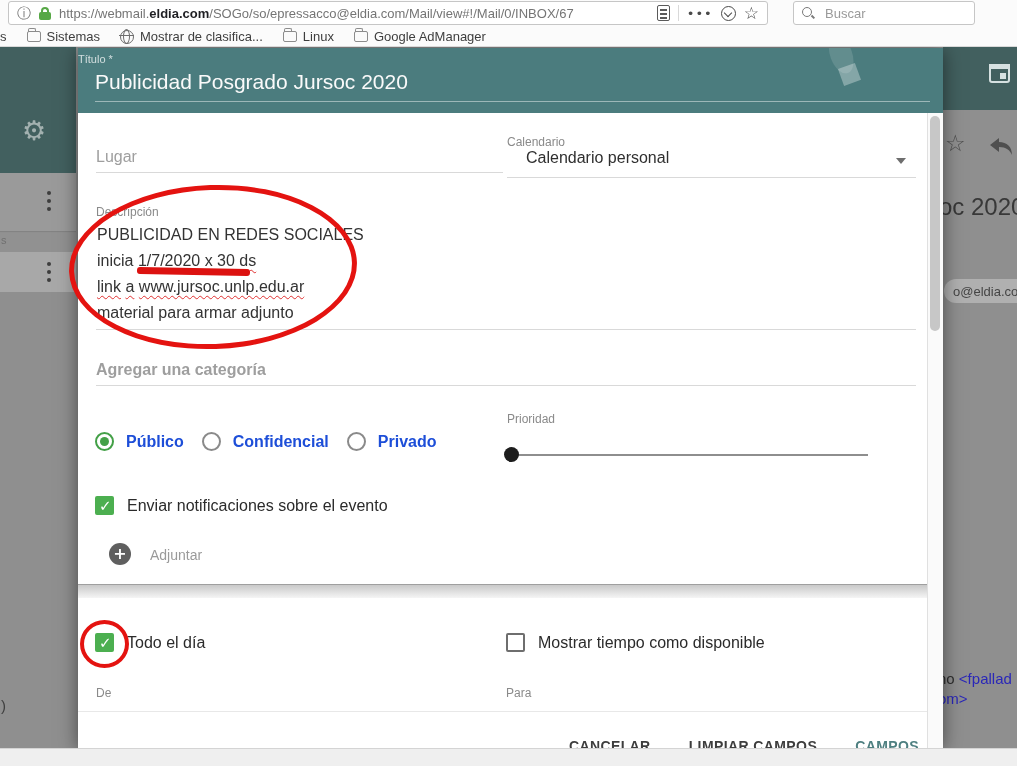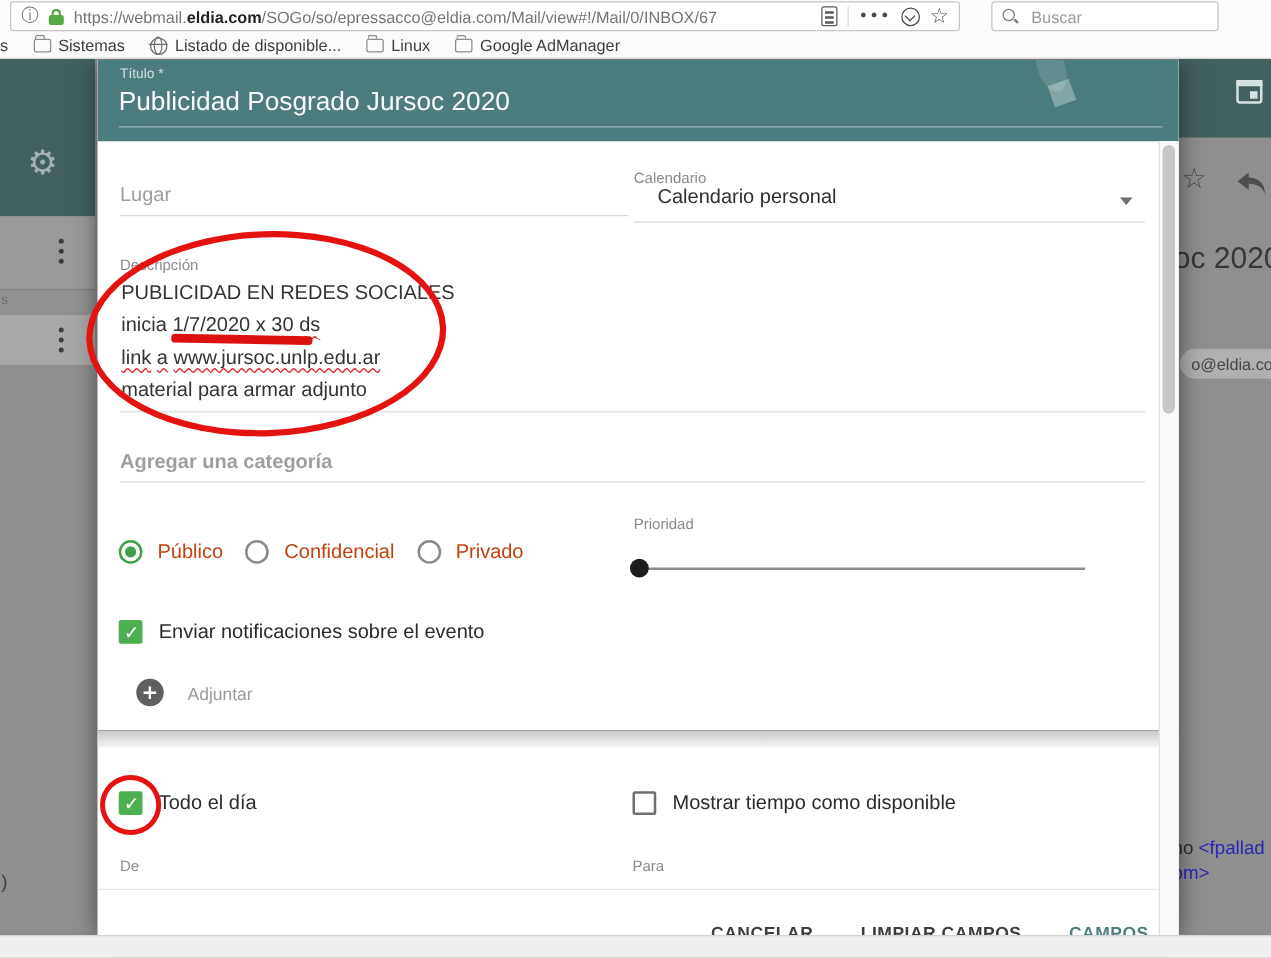--- a/index.html
+++ b/index.html
@@ -60,21 +60,21 @@
   .bg-chip{position:absolute;left:944px;top:232px;height:24px;padding:0 9px;background:#b0b0b0;border-radius:12px;font-size:13px;color:#454545;display:flex;align-items:center;white-space:nowrap;}
   .bg-mailtext{position:absolute;left:938px;top:622px;font-size:15px;line-height:20px;color:#2e2e2e;white-space:nowrap;}
   .bg-link{color:#2a27b8;}
 
   
   .bottom-strip{position:absolute;left:0;top:748px;width:1017px;height:18px;background:#efefef;border-top:1px solid #d4d4d4;z-index:20;}
 
   
   .modal{position:absolute;left:78px;top:48px;width:865px;height:700px;background:#fff;box-shadow:0 2px 18px rgba(0,0,0,.5);overflow:hidden;z-index:10;}
   .m-header{position:absolute;left:0;top:0;width:865px;height:65px;background:#4b7c7e;overflow:hidden;}
-  .m-title-label{position:absolute;left:18px;top:5px;font-size:11px;color:rgba(255,255,255,.75);text-align:center;}
+  .m-title-label{position:absolute;left:0;top:5px;font-size:11px;color:rgba(255,255,255,.75);text-align:center;}
   .m-title{position:absolute;left:17px;top:22px;font-size:21px;color:#fafafa;}
   .m-title-underline{position:absolute;left:17px;top:53px;width:835px;height:1px;background:rgba(255,255,255,.45);}
   .wm{position:absolute;left:752px;top:-4px;transform:rotate(-20deg);}
   .wm-shackle{width:42px;height:42px;border:11px solid rgba(255,255,255,.13);border-radius:50%;}
   .wm-body{width:76px;height:62px;background:rgba(255,255,255,.14);border-radius:10px;margin-top:-16px;margin-left:12px;position:relative;}
   .wm-hole{position:absolute;right:13px;top:21px;width:18px;height:18px;background:rgba(255,255,255,.32);}
 
   .fld-label{position:absolute;font-size:12px;color:#8a8a8a;}
   .m-input{position:absolute;border:none;outline:none;border-bottom:1px solid #d9d9d9;font-size:16px;color:#333;background:transparent;padding:0 0 6px 0;}
   .m-input::placeholder{color:#9e9e9e;}
@@ -84,21 +84,21 @@
   .desc-block{position:absolute;left:19px;top:174px;width:800px;}
   .desc-line{font-size:16px;line-height:26px;color:#333;}
   .wavy{text-decoration:underline;text-decoration-style:wavy;text-decoration-color:#e03131;text-decoration-thickness:1px;text-underline-offset:3px;}
   .desc-underline{position:absolute;left:18px;top:281px;width:820px;height:1px;background:#d9d9d9;}
 
   .radio-row{position:absolute;left:17px;top:384px;display:flex;align-items:center;gap:18px;}
   .radio-opt{display:flex;align-items:center;gap:12px;}
   .radio{width:19px;height:19px;border:2px solid #8a8a8a;border-radius:50%;position:relative;flex:none;}
   .radio.sel{border-color:#43a047;}
   .radio.sel::after{content:"";position:absolute;left:3px;top:3px;width:9px;height:9px;border-radius:50%;background:#43a047;}
-  .radio-label{font-size:16px;color:#c2410c;}
+  .radio-label{font-size:16px;color:#1d4ed8;font-weight:bold;}
   .slider-track{position:absolute;left:429px;top:406px;width:361px;height:2px;background:#8e8e8e;}
   .slider-thumb{position:absolute;left:426px;top:399px;width:15px;height:15px;border-radius:50%;background:#1d1d1d;}
 
   .chk{width:19px;height:19px;border:2px solid #6e6e6e;border-radius:2px;background:#fff;position:relative;flex:none;}
   .chk.on{background:#4caf50;border-color:#4caf50;}
   .chk.on::after{content:"✓";font-family:"DejaVu Sans",sans-serif;position:absolute;left:2px;top:-1px;font-size:15px;font-weight:bold;color:#fff;}
   .chk-row{position:absolute;display:flex;align-items:center;gap:13px;font-size:16px;color:#2b2b2b;}
   .plus-btn{position:absolute;left:31px;top:495px;width:22px;height:22px;border-radius:50%;background:#5f5f5f;color:#fff;font-size:16px;line-height:21px;text-align:center;font-weight:bold;}
   .attach-lbl{position:absolute;left:72px;top:499px;font-size:14px;color:#9a9a9a;}
 
@@ -145,21 +145,21 @@
       <input placeholder="Buscar" style="">
     </div>
     <div class="bookmarks">
       <span class="bm-frag">s</span>
     <span class="bm-item">
           <span class="folder-icx"></span>
           <span>Sistemas</span>
         </span>
         <span class="bm-item">
           <span class="globe-icx"></span>
-          <span>Listado de disponible...</span>
+          <span>Mostrar de clasifica...</span>
         </span>
         <span class="bm-item">
           <span class="folder-icx"></span>
           <span>Linux</span>
         </span>
         <span class="bm-item">
           <span class="folder-icx"></span>
           <span>Google AdManager</span>
         </span>
       </div>

